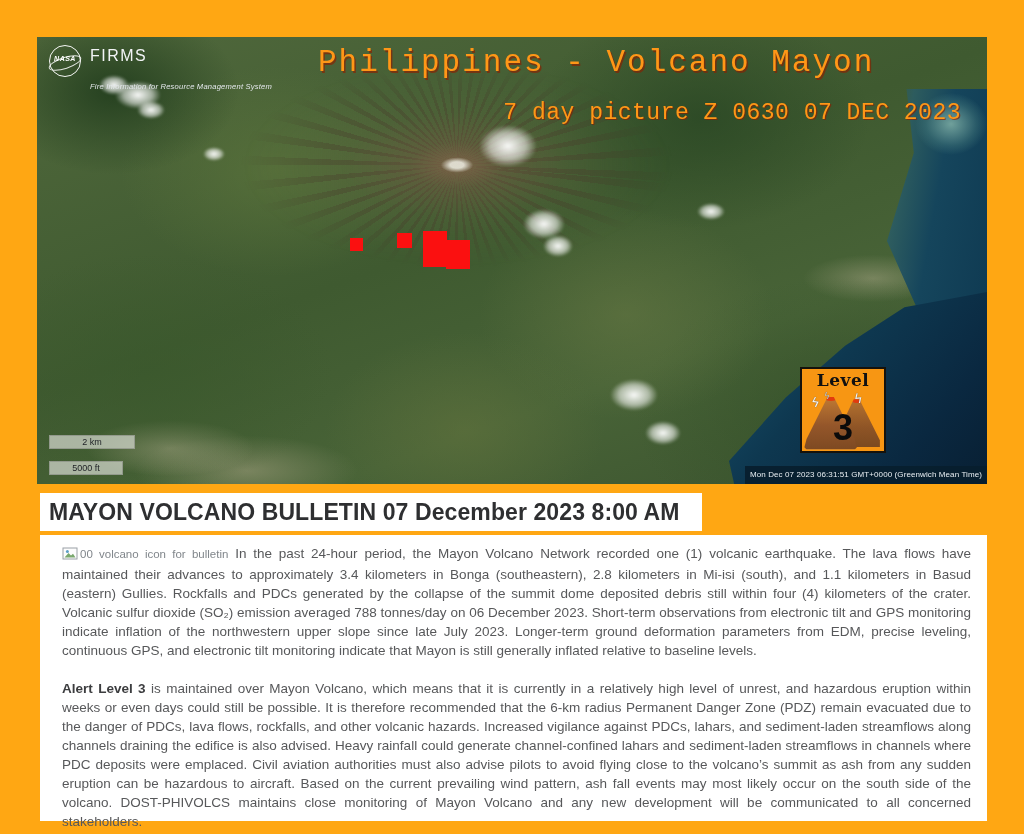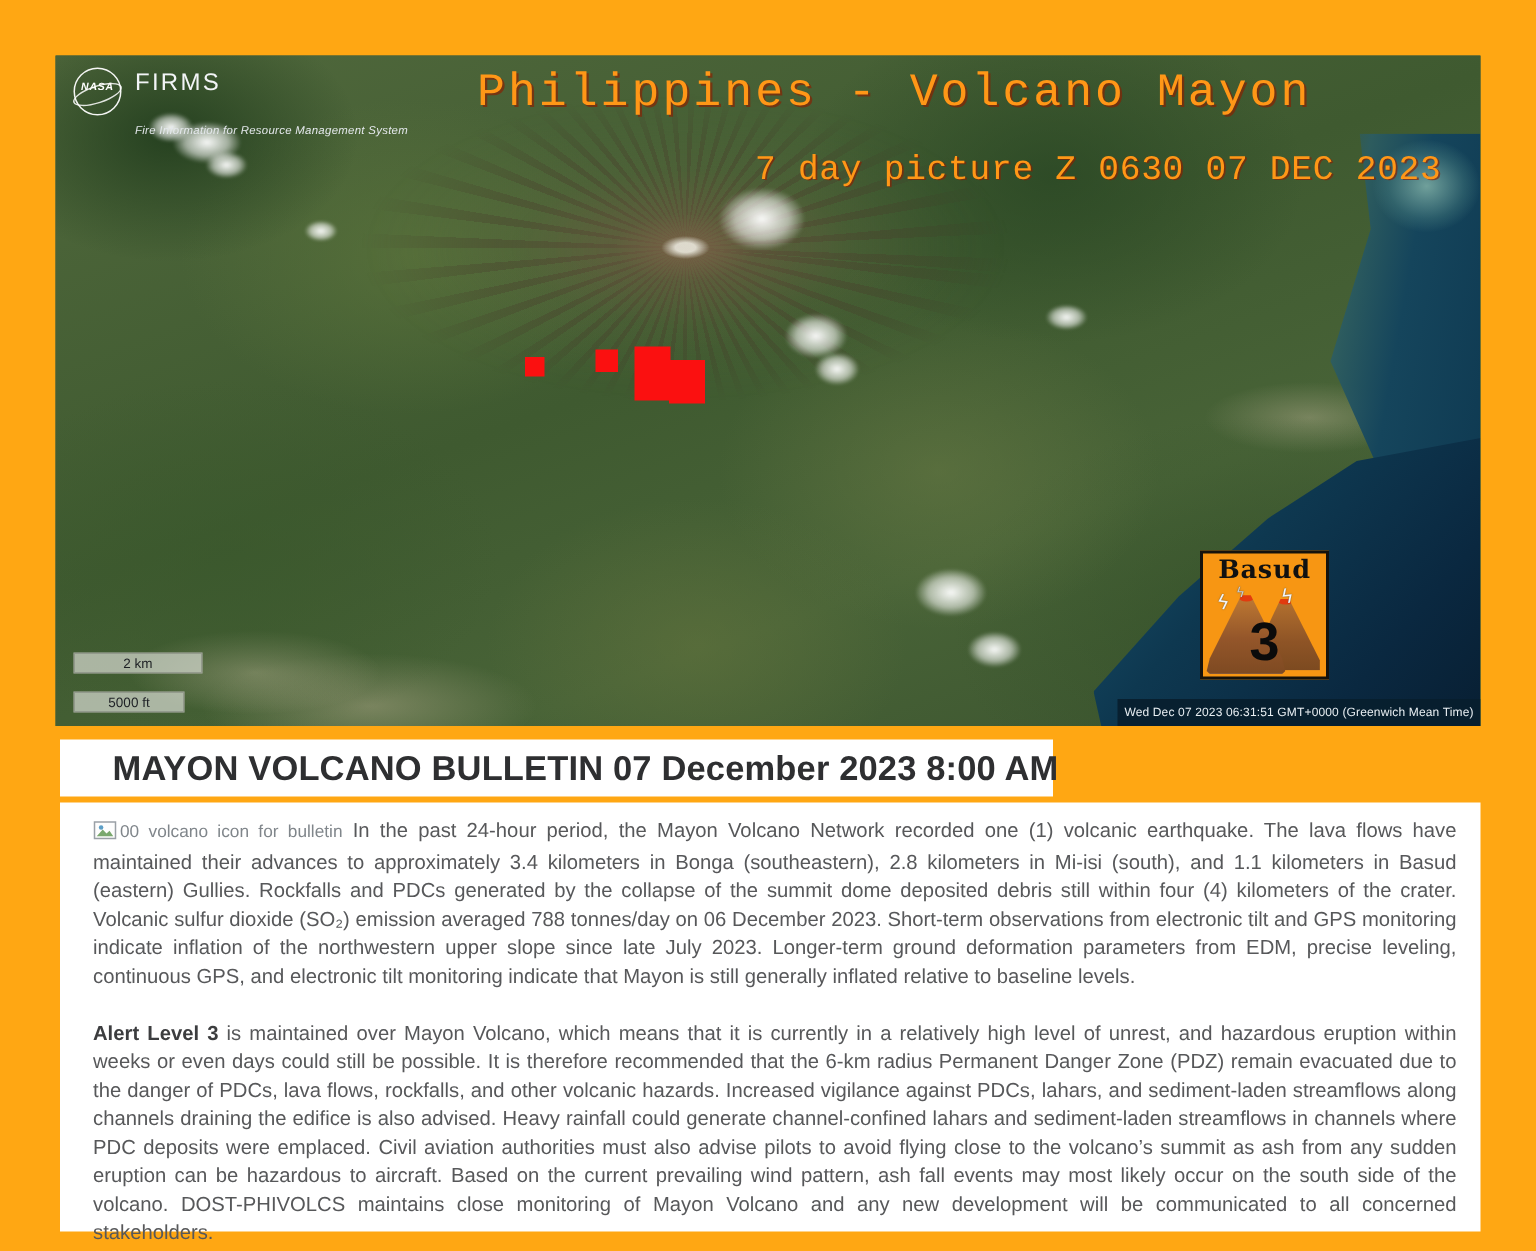--- a/index.html
+++ b/index.html
@@ -150,21 +150,21 @@
   .bolt { position:absolute; color:#f4f6f8; font-size:13px; z-index:4;
     font-family:"DejaVu Sans", sans-serif; text-shadow:0 0 1px #444; }
   .bolt-1 { left:9px; top:26px; transform:rotate(8deg); }
   .bolt-2 { left:52px; top:22px; transform:rotate(-6deg); }
   .bolt-3 { left:22px; top:22px; color:#c9ccd2; font-size:9px; }
   .bolt::before { content:"ϟ"; }
 
   
   .bulletin-title-strip {
     position:absolute; left:40px; top:493px; width:662px; height:38px;
-    background:#ffffff; display:flex; align-items:center; padding-left:35px;
+    background:#ffffff; display:flex; align-items:center; padding-left:9px;
   }
   .bulletin-title {
     font-size:23px; font-weight:bold; color:#2e2f31; letter-spacing:0.1px;
     white-space:nowrap;
   }
   .bulletin-body {
     position:absolute; left:40px; top:535px; width:947px; height:286px;
     background:#ffffff; padding:9px 16px 12px 22px;
     font-size:13.5px; line-height:19px; color:#57585a; text-align:justify;
   }
@@ -216,30 +216,30 @@
 
   <div class="map-title">Philippines - Volcano Mayon</div>
   <div class="map-subtitle">7 day picture Z 0630 07 DEC 2023</div>
 
   <div class="scalebar">
     <div class="box metric">2 km</div>
     <div class="box imperial">5000 ft</div>
   </div>
 
   <div class="alert-badge">
-    <div class="badge-label">Basud</div>
+    <div class="badge-label">Level</div>
     <span class="bolt bolt-1"></span>
     <span class="bolt bolt-2"></span>
     <span class="bolt bolt-3"></span>
     <div class="volcano-shape volcano-back"></div>
     <div class="volcano-shape volcano-front"></div>
     <div class="badge-level">3</div>
   </div>
 
-  <div class="timestamp-bar">Wed Dec 07 2023 06:31:51 GMT+0000 (Greenwich Mean Time)</div>
+  <div class="timestamp-bar">Mon Dec 07 2023 06:31:51 GMT+0000 (Greenwich Mean Time)</div>
 </div>
 
 <div class="bulletin-title-strip">
   <div class="bulletin-title">MAYON VOLCANO BULLETIN 07 December 2023 8:00 AM</div>
 </div>
 
 <div class="bulletin-body">
   <p><span class="broken-img"><svg width="16" height="13" viewBox="0 0 16 13">
           <rect x="1" y="1" width="14" height="11" fill="#fdfdfd" stroke="#9aa0a6" stroke-width="1"></rect>
           <circle cx="5.4" cy="4.6" r="1.5" fill="#5c9ec7"></circle>

